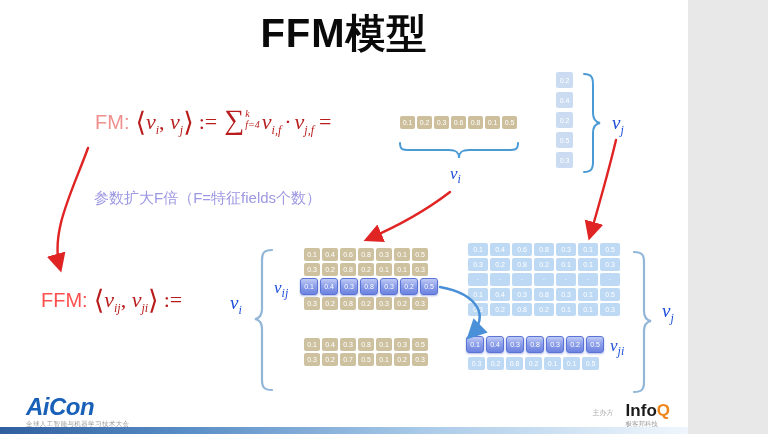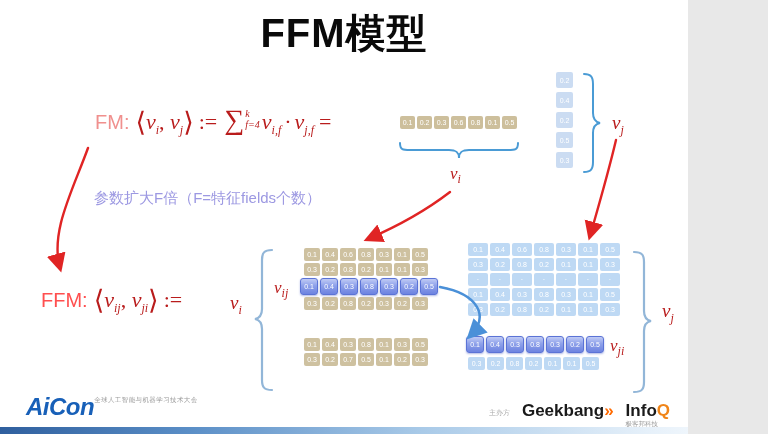--- a/index.html
+++ b/index.html
@@ -37,29 +37,29 @@
   .tan .cell{background:#cec1a0;width:16px;}
   .topvec .cell{background:#cdbf9c;width:15px;}
   .blue .cell{background:#bed9f4;width:20px;}
   .vcol{display:flex;flex-direction:column;gap:4px;}
   .vcol .cell{width:17px;height:16px;background:#cbdcf2;}
   .hl .cell{width:16px;height:15px;border:1px solid #5b73d6;border-radius:3px;
             background:linear-gradient(180deg,#c0cbf5 0%,#8ea1ea 45%,#6d83e0 100%);
             box-shadow:0 1px 2px rgba(80,100,200,.45);}
   .bluesm .cell{background:#bed9f4;width:17px;}
 
-  .vlbl{font-size:17px;color:#b91c1c;}
+  .vlbl{font-size:17px;color:#1d4ed8;}
   .vlbl-lg{font-size:19px;}
 
   .note{position:absolute;left:94px;top:189px;font-size:15px;color:#9c98e2;}
 
   .overlay{position:absolute;left:0;top:0;pointer-events:none;}
 
   
-  .aicon{position:absolute;left:26px;top:395px;display:flex;flex-direction:row;line-height:1;}
+  .aicon{position:absolute;left:26px;top:395px;display:flex;flex-direction:column;line-height:1;}
   .aicon-text{font-size:24px;font-weight:800;font-style:italic;color:#1860b8;letter-spacing:-0.5px;}
   .aicon-tag{font-size:6.5px;color:#999;letter-spacing:0.4px;margin-top:2px;}
   .footer-right{position:absolute;right:18px;top:402px;display:flex;align-items:flex-start;gap:12px;}
   .organizer{font-size:7px;color:#aaa;margin-top:6px;}
   .gb{font-size:17px;font-weight:800;color:#1a1a1a;line-height:1;}
   .gb-mark{color:#ff6a00;font-weight:800;font-size:17px;}
   .infoq-wrap{display:flex;flex-direction:column;line-height:1;}
   .iq{font-size:17px;font-weight:800;color:#1a1a1a;}
   .iq-q{color:#f08519;}
   .iq-tag{font-size:6.5px;color:#999;margin-top:2px;}
@@ -275,21 +275,20 @@
     <path d="M 440 287 C 478 294 490 316 470 336" fill="none" stroke="#4a90d8" stroke-width="2.5" stroke-linecap="round" marker-end="url(#ab)"></path>
   </svg>
 
   <div class="aicon">
     <span class="aicon-text">AiCon</span>
     <span class="aicon-tag">全球人工智能与机器学习技术大会</span>
   </div>
 
   <div class="footer-right">
     <span class="organizer">主办方</span>
-    <span class="gb"><span>Geekbang</span><span class="gb-mark">»</span></span>
     <span class="infoq-wrap">
       <span class="iq"><span>Info</span><span class="iq-q">Q</span></span>
       <span class="iq-tag">极客邦科技</span>
     </span>
   </div>
 
   <div class="bottom-bar"></div>
 
 </div>
 

